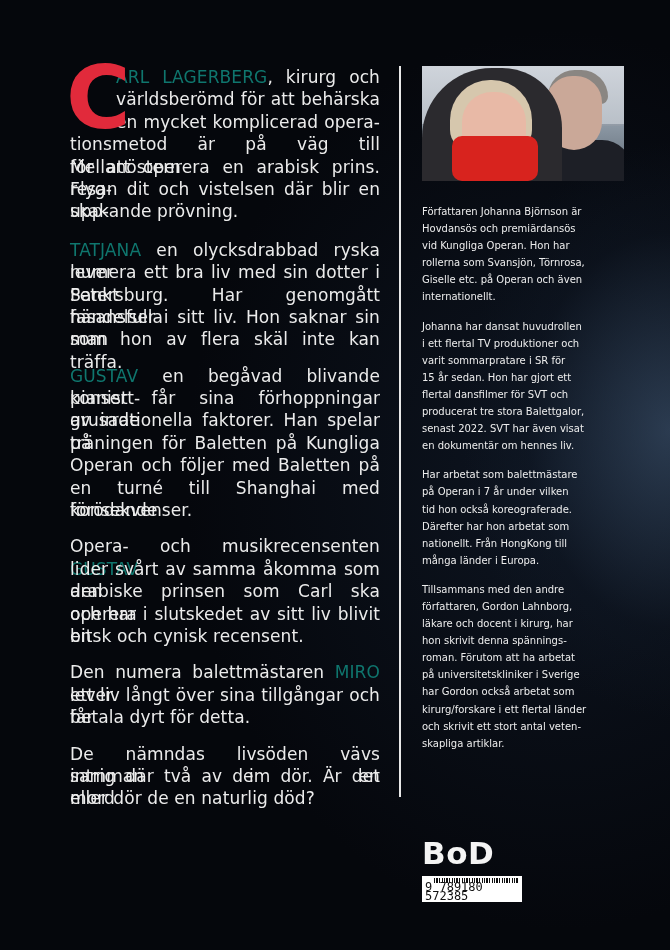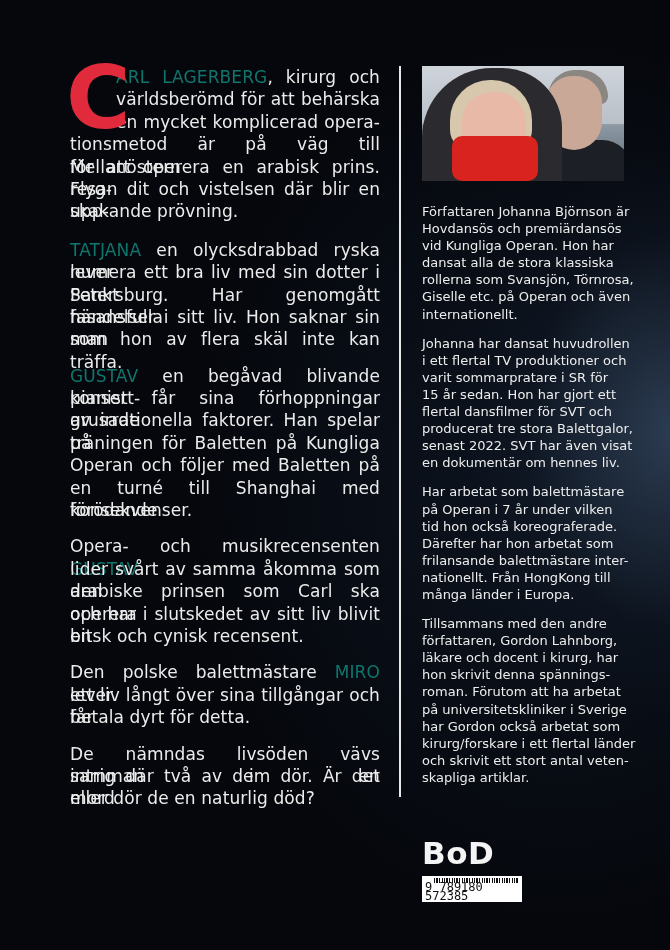--- a/index.html
+++ b/index.html
@@ -43,21 +43,21 @@
   }
   .photo .sky { position:absolute; left:0; top:0; width:100%; height:50%; background:linear-gradient(180deg,#cfd4db,#b9c0c8); }
   .photo .water { position:absolute; left:0; top:52%; width:100%; height:48%; background:linear-gradient(180deg,#8b97a3,#5b6672); }
   .photo .hood { position:absolute; left:0; top:2px; width:140px; height:120px; border-radius:70px 60px 0 0; background:#2b2a2e; }
   .photo .hair { position:absolute; left:28px; top:14px; width:82px; height:70px; border-radius:40px 40px 20px 20px; background:#d6c7ad; }
   .photo .face { position:absolute; left:40px; top:26px; width:64px; height:82px; border-radius:32px 32px 34px 34px; background:#e8b9a6; }
   .photo .scarf { position:absolute; left:30px; top:70px; width:86px; height:45px; border-radius:10px; background:#d8231e; }
   .photo .man-head { position:absolute; left:124px; top:10px; width:56px; height:74px; border-radius:28px 28px 30px 30px; background:#caa898; }
   .photo .man-hair { position:absolute; left:126px; top:4px; width:60px; height:34px; border-radius:30px 30px 8px 8px; background:#8a8682; }
   .photo .man-coat { position:absolute; left:110px; top:74px; width:100px; height:50px; border-radius:30px 30px 0 0; background:#1d1f26; }
-  .rpara { margin:0 0 12px 0; font-size:13px; line-height:17.1px; color:#ededed; }
+  .rpara { margin:0 0 12px 0; font-size:10px; line-height:17.1px; color:#ededed; }
   .rline { display:block; white-space:nowrap; height:17.1px; }
   .bod {
     position:absolute; left:422px; top:835px;
     font-size:31px; font-weight:bold; color:#f4f4f4; letter-spacing:0.5px;
     font-family:"DejaVu Sans", sans-serif;
   }
   .barcode {
     position:absolute; left:422px; top:876px; width:100px; height:26px;
     background:#ffffff; overflow:hidden;
   }
@@ -104,21 +104,21 @@
       <span class="line last" style="white-space: normal; word-spacing: 0px;"><span>konsekvenser.</span></span>
     </div>
     <div class="para">
       <span class="line" style="white-space: normal; word-spacing: 0px;"><span>Opera- och musikrecensenten </span><span class="red">GUSTAV</span></span>
       <span class="line" style="white-space: normal; word-spacing: 0px;"><span>lider svårt av samma åkomma som den</span></span>
       <span class="line" style="white-space: normal; word-spacing: 0px;"><span>arabiske prinsen som Carl ska operera</span></span>
       <span class="line" style="white-space: normal; word-spacing: 0px;"><span>och har i slutskedet av sitt liv blivit en</span></span>
       <span class="line last" style="white-space: normal; word-spacing: 0px;"><span>bitsk och cynisk recensent.</span></span>
     </div>
     <div class="para">
-      <span class="line" style="white-space: normal; word-spacing: 0px;"><span>Den polske balettmästare </span><span class="red">MIRO</span><span> lever</span></span>
+      <span class="line" style="white-space: normal; word-spacing: 0px;"><span>Den numera balettmästaren </span><span class="red">MIRO</span><span> lever</span></span>
       <span class="line" style="white-space: normal; word-spacing: 0px;"><span>ett liv långt över sina tillgångar och får</span></span>
       <span class="line last" style="white-space: normal; word-spacing: 0px;"><span>betala dyrt för detta.</span></span>
     </div>
     <div class="para">
       <span class="line" style="white-space: normal; word-spacing: 0px;"><span>De nämndas livsöden vävs samman i en</span></span>
       <span class="line" style="white-space: normal; word-spacing: 0px;"><span>intrig där två av dem dör. Är det mord</span></span>
       <span class="line last" style="white-space: normal; word-spacing: 0px;"><span>eller dör de en naturlig död?</span></span>
     </div>
   </div>
 
@@ -134,41 +134,39 @@
     <div class="hood"></div>
     <div class="hair"></div>
     <div class="face"></div>
     <div class="scarf"></div>
   </div>
   <div id="right-text" style="margin-top:22px;">
       <div class="rpara">
         <span class="rline">Författaren Johanna Björnson är</span>
         <span class="rline">Hovdansös och premiärdansös</span>
         <span class="rline">vid Kungliga Operan. Hon har</span>
-        <span class="rline">dansat alla de stora klassiska</span>
         <span class="rline">rollerna som Svansjön, Törnrosa,</span>
         <span class="rline">Giselle etc. på Operan och även</span>
         <span class="rline">internationellt.</span>
       </div>
       <div class="rpara">
         <span class="rline">Johanna har dansat huvudrollen</span>
         <span class="rline">i ett flertal TV produktioner och</span>
         <span class="rline">varit sommarpratare i SR för</span>
         <span class="rline">15 år sedan. Hon har gjort ett</span>
         <span class="rline">flertal dansfilmer för SVT och</span>
         <span class="rline">producerat tre stora Balettgalor,</span>
         <span class="rline">senast 2022. SVT har även visat</span>
         <span class="rline">en dokumentär om hennes liv.</span>
       </div>
       <div class="rpara">
         <span class="rline">Har arbetat som balettmästare</span>
         <span class="rline">på Operan i 7 år under vilken</span>
         <span class="rline">tid hon också koreograferade.</span>
         <span class="rline">Därefter har hon arbetat som</span>
-        <span class="rline">frilansande balettmästare inter-</span>
         <span class="rline">nationellt. Från HongKong till</span>
         <span class="rline">många länder i Europa.</span>
       </div>
       <div class="rpara">
         <span class="rline">Tillsammans med den andre</span>
         <span class="rline">författaren, Gordon Lahnborg,</span>
         <span class="rline">läkare och docent i kirurg, har</span>
         <span class="rline">hon skrivit denna spännings-</span>
         <span class="rline">roman. Förutom att ha arbetat</span>
         <span class="rline">på universitetskliniker i Sverige</span>

